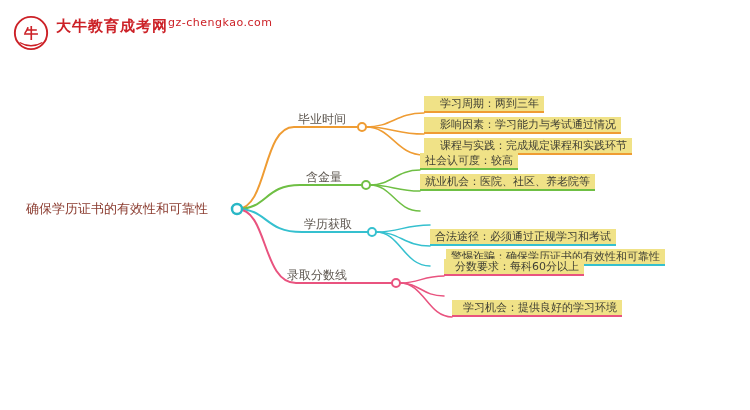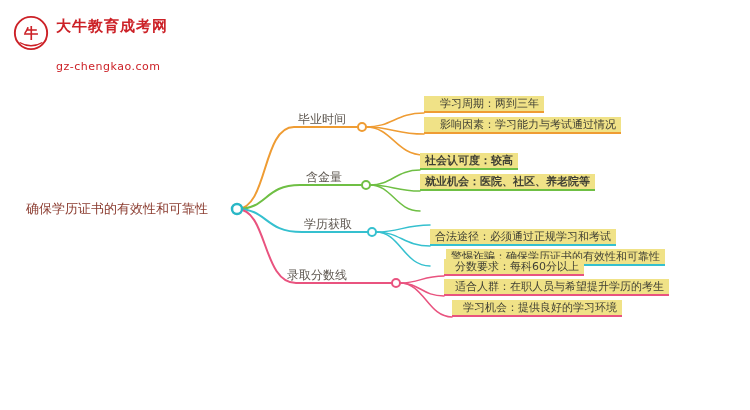--- a/index.html
+++ b/index.html
@@ -12,27 +12,27 @@
     font-size:13px;color:#8b3c30;letter-spacing:0px;line-height:16px;
   }
   .branch-label{
     font-size:12px;color:#5d564f;line-height:15px;padding:0 2px;
   }
   .child-node{
     font-size:11px;color:#3f3f34;background:#f0e287;
     padding:2px 5px 1px 5px;line-height:12px;border-bottom:2px solid #999;
   }
   .c-grad{border-bottom-color:#ef9c33;padding-left:16px;}
-  .c-value{border-bottom-color:#6fbf44;font-weight:bold;}
+  .c-value{border-bottom-color:#6fbf44;}
   .c-degree{border-bottom-color:#35c0cf;}
   .c-score{border-bottom-color:#e9537f;padding-left:11px;}
   svg.connectors{position:absolute;left:0;top:0;}
   .logo{position:absolute;left:12px;top:14px;display:flex;align-items:flex-start;}
   .logo-badge{width:38px;height:38px;margin-right:6px;}
-  .logo-texts{display:flex;flex-direction:column;gap:22px;}
+  .logo-texts{display:flex;}
   .logo-title{font-size:15px;font-weight:bold;color:#cc2127;letter-spacing:1px;line-height:20px;margin-top:2px;}
   .logo-domain{font-size:11px;color:#cc2127;line-height:14px;margin-top:2px;letter-spacing:0.5px;}
 </style>
 </head>
 <body>
 
 <div class="stage">
 
   <svg class="connectors" width="750" height="410" viewBox="0 0 750 410">
 
@@ -85,24 +85,24 @@
 
   <div class="node root-node" style="left:26px;top:201px;">确保学历证书的有效性和可靠性</div>
 
   <div class="node branch-label" style="left:296px;top:112px;">毕业时间</div>
   <div class="node branch-label" style="left:304px;top:170px;">含金量</div>
   <div class="node branch-label" style="left:302px;top:217px;">学历获取</div>
   <div class="node branch-label" style="left:285px;top:268px;">录取分数线</div>
 
   <div class="node child-node c-grad" style="left:424px;top:96px;">学习周期：两到三年</div>
   <div class="node child-node c-grad" style="left:424px;top:117px;">影响因素：学习能力与考试通过情况</div>
+  <div class="node child-node c-grad" style="left:424px;top:138px;">课程与实践：完成规定课程和实践环节</div>
 
   <div class="node child-node c-value" style="left:420px;top:153px;">社会认可度：较高</div>
   <div class="node child-node c-value" style="left:420px;top:174px;">就业机会：医院、社区、养老院等</div>
 
   <div class="node child-node c-degree" style="left:430px;top:229px;">合法途径：必须通过正规学习和考试</div>
   <div class="node child-node c-degree" style="left:430px;top:249px;margin-left:16px;">警惕诈骗：确保学历证书的有效性和可靠性</div>
 
   <div class="node child-node c-score" style="left:444px;top:259px;">分数要求：每科60分以上</div>
-  <div class="node child-node c-score" style="left:444px;top:279px;">适合人群：在职人员与希望提升学历的考生</div>
   <div class="node child-node c-score" style="left:452px;top:300px;">学习机会：提供良好的学习环境</div>
 
 </div>
 
 </body></html>

